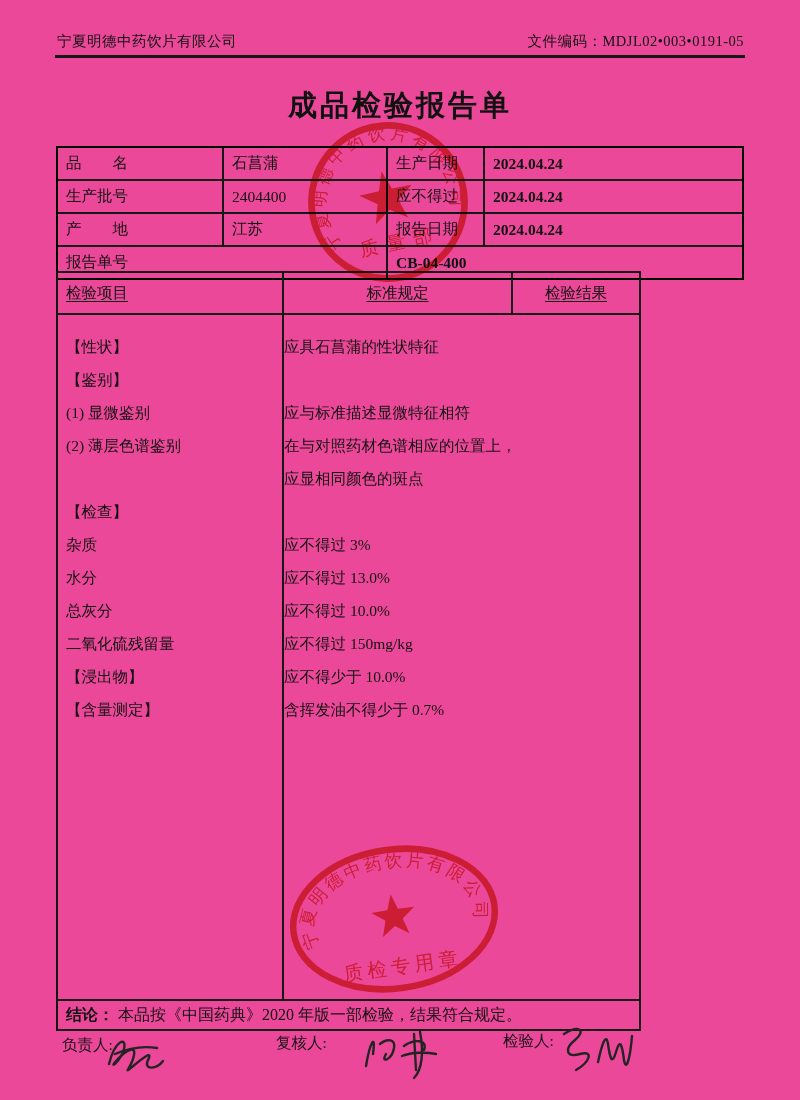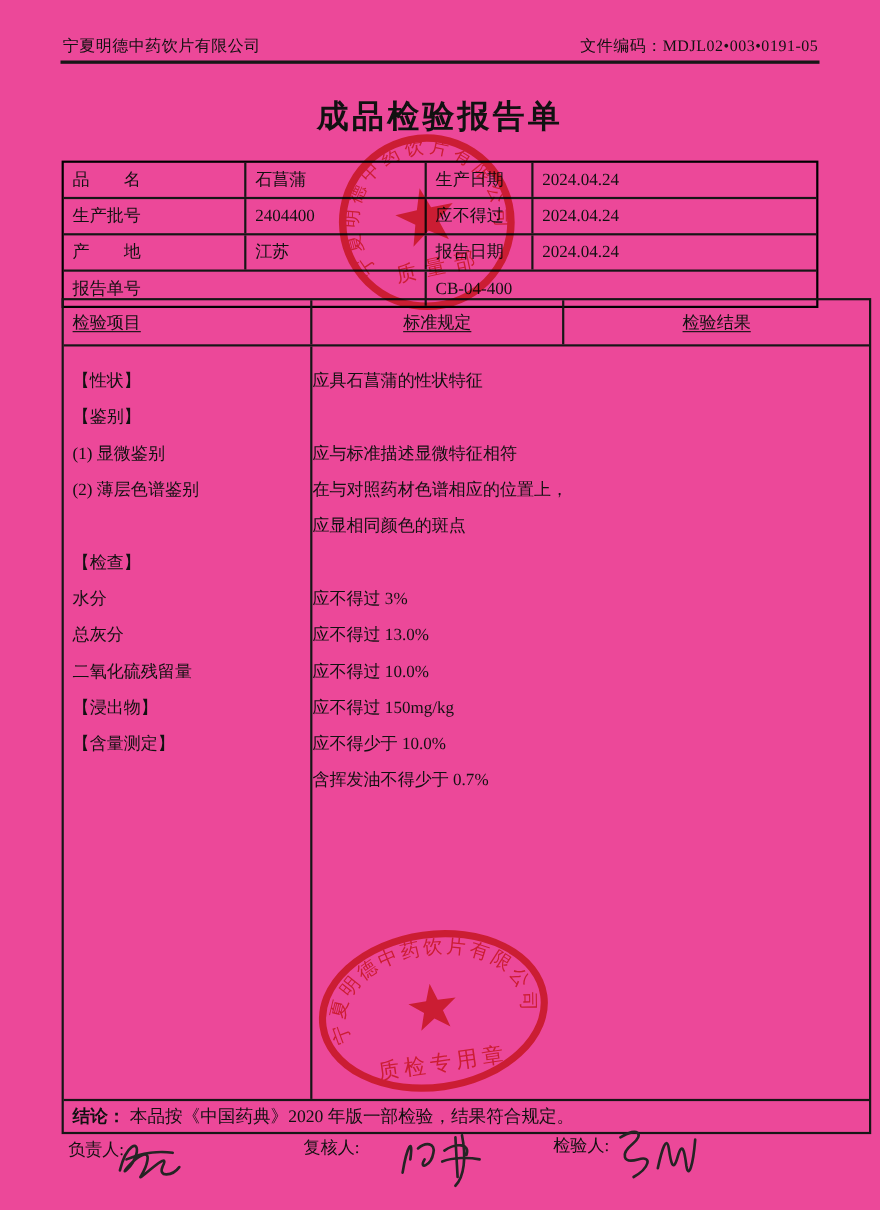--- a/index.html
+++ b/index.html
@@ -10,28 +10,28 @@
        justify-content:space-between;font-size:14.5px;letter-spacing:.5px;}
   .hdr-rule{position:absolute;top:55px;left:55px;width:690px;height:3px;background:#161616;}
   
   .title{position:absolute;top:86px;left:0;width:100%;text-align:center;
          font-size:29px;font-weight:bold;letter-spacing:3px;}
   
   .info{position:absolute;left:56px;top:146px;width:688px;border:2px solid #000000;box-sizing:border-box;}
   .irow{display:flex;height:31px;border-bottom:2px solid #161616;align-items:center;font-size:15.5px;}
   .irow:last-child{border-bottom:none;}
   .icell{box-sizing:border-box;height:100%;display:flex;align-items:center;border-right:2px solid #161616;padding:0 8px;}
-  .icell:last-child{border-right:none;}
+  .icell:last-child{border-right:none;font-weight:bold;}
   .c1{flex:0 0 166px;}
   .c2{flex:0 0 164px;}
   .c3{flex:0 0 97px;}
   .c4{flex:1 1 auto;}
   .c12{flex:0 0 330px;}
   
-  .rt{position:absolute;left:56px;top:271px;width:736px;height:760px;border:2px solid #161616;
+  .rt{position:absolute;left:56px;top:271px;width:585px;height:760px;border:2px solid #161616;
       box-sizing:border-box;display:flex;flex-direction:column;}
   .rt-head{display:flex;flex:0 0 40px;border-bottom:2px solid #161616;font-size:15.5px;}
   .rt-body{display:flex;flex:1 1 auto;font-size:15.5px;}
   .rt-concl{flex:0 0 28px;border-top:2px solid #161616;display:flex;align-items:center;
             padding-left:8px;font-size:16px;}
   .rcol{box-sizing:border-box;border-right:2px solid #161616;height:100%;}
   .rcol:last-child{border-right:none;}
   .k1{flex:0 0 226px;}
   .k2{flex:0 0 229px;}
   .k3{flex:1 1 auto;}
@@ -104,20 +104,21 @@
         </div>
     </div>
     <div class="rt-body">
       <div class="rcol k1 rcol-lines">
         <div class="bline p1">【性状】</div>
         <div class="bline p1">【鉴别】</div>
         <div class="bline p1">(1) 显微鉴别</div>
         <div class="bline p1">(2) 薄层色谱鉴别</div>
         <div class="bline p1"></div>
         <div class="bline p1">【检查】</div>
+        <div class="bline p1">杂质</div>
         <div class="bline p1">水分</div>
         <div class="bline p1">总灰分</div>
         <div class="bline p1">二氧化硫残留量</div>
         <div class="bline p1">【浸出物】</div>
         <div class="bline p1">【含量测定】</div>
       </div>
       <div class="rcol k2 rcol-lines">
         <div class="bline p2">应具石菖蒲的性状特征</div>
         <div class="bline p2"></div>
         <div class="bline p2">应与标准描述显微特征相符</div>

